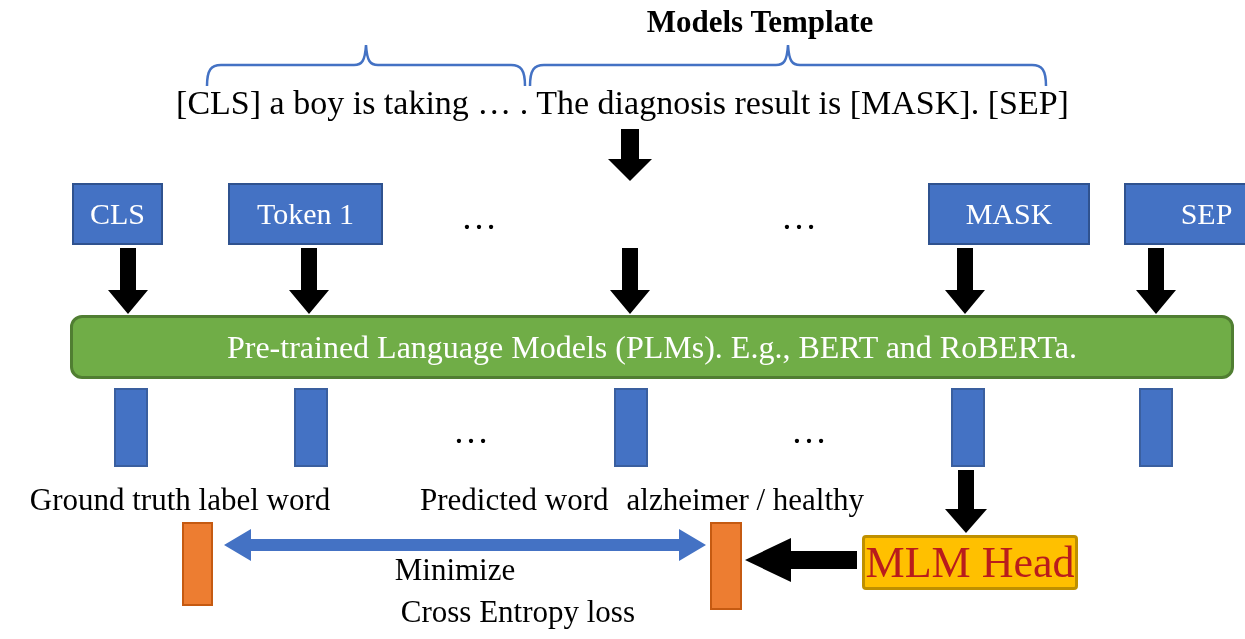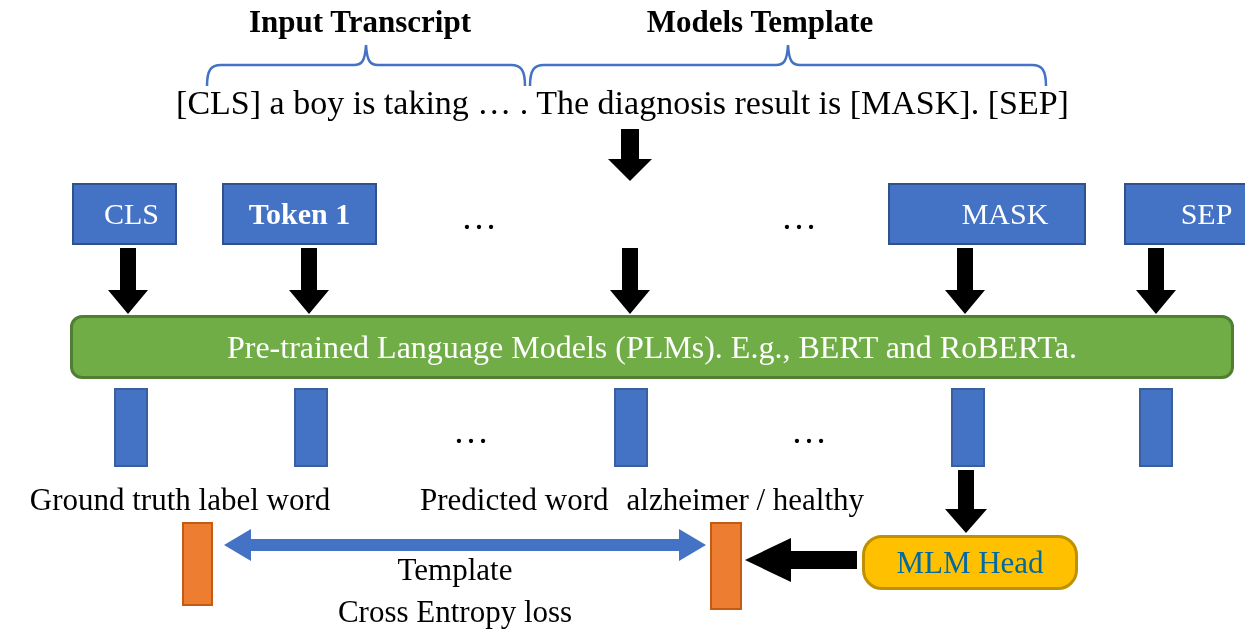--- a/index.html
+++ b/index.html
@@ -41,53 +41,52 @@
     background:#4472C4;border:2px solid #3A5F9F;
   }
   .orange-bar{
     background:#ED7D31;border:2px solid #C55A11;
   }
   .btm-label{
     font-size:31px;white-space:nowrap;
   }
   .mlm-head{
     left:862px;top:535px;width:210px;height:49px;
-    background:#FFC000;border:3px solid #BF9000;border-radius:20px;
-    color:#0369a1;font-size:31px;
+    background:#FFC000;border:3px solid #BF9000;border-radius:4px;
+    color:#b91c1c;font-size:44px;
     display:flex;align-items:center;justify-content:center;
     white-space:nowrap;
   }
   svg{display:block;}
 </style>
 </head>
 <body>
 
 <div id="figure">
 
-  <div class="abs hdr" style="left:210px;top:4px;width:300px;">Input Transcript</div>
   <div class="abs hdr" style="left:585px;top:4px;width:350px;">Models Template</div>
 
   <svg class="abs" style="left:205px;top:42px;" width="324" height="46">
     <path d="M2,44 C2,28 6,23 16,23 L149,23 C157,23 160,19 161,3 C162,19 165,23 173,23 L306,23 C316,23 320,28 320,44" fill="none" stroke="#4472C4" stroke-width="2.5"></path>
   </svg>
   <svg class="abs" style="left:528px;top:42px;" width="522" height="46">
     <path d="M2,44 C2,28 6,23 16,23 L248,23 C256,23 259,19 260,3 C261,19 264,23 272,23 L504,23 C514,23 518,28 518,44" fill="none" stroke="#4472C4" stroke-width="2.5"></path>
   </svg>
 
   <div class="abs sentence">[CLS] a boy is taking … . The diagnosis result is [MASK]. [SEP]</div>
 
   <svg class="abs" style="left:608px;top:129px;" width="44" height="52">
     <path d="M13,0 H31 V30 H44 L22,52 L0,30 H13 Z" fill="#000"></path>
   </svg>
 
-  <div class="abs token-box" style="left:72px;width:87px;padding-left:14px;">CLS</div>
-  <div class="abs token-box" style="left:222px;width:151px;font-weight:bold;">Token 1</div>
+  <div class="abs token-box" style="left:72px;width:87px;">CLS</div>
+  <div class="abs token-box" style="left:228px;width:151px;">Token 1</div>
   <div class="abs dots" style="left:450px;top:196px;">…</div>
   <div class="abs dots" style="left:770px;top:196px;">…</div>
-  <div class="abs token-box" style="left:888px;width:158px;padding-left:36px;">MASK</div>
+  <div class="abs token-box" style="left:928px;width:158px;">MASK</div>
   <div class="abs token-box" style="left:1124px;width:161px;">SEP</div>
 
   <svg class="abs" style="left:108px;top:248px;" width="40" height="66">
     <path d="M12,0 H28 V42 H40 L20,66 L0,42 H12 Z" fill="#000"></path>
     </svg>
   <svg class="abs" style="left:289px;top:248px;" width="40" height="66">
     <path d="M12,0 H28 V42 H40 L20,66 L0,42 H12 Z" fill="#000"></path>
     </svg>
   <svg class="abs" style="left:610px;top:248px;" width="40" height="66">
     <path d="M12,0 H28 V42 H40 L20,66 L0,42 H12 Z" fill="#000"></path>
@@ -118,22 +117,22 @@
     <span>Predicted word</span><span style="display:inline-block;width:18px;"></span><span>alzheimer / healthy</span>
   </div>
 
   <div class="abs orange-bar" style="left:182px;top:522px;width:27px;height:80px;"></div>
   <div class="abs orange-bar" style="left:710px;top:522px;width:28px;height:84px;"></div>
 
   <svg class="abs" style="left:224px;top:528px;" width="482" height="34">
     <path d="M0,17 L27,1 V11 H455 V1 L482,17 L455,33 V23 H27 V33 Z" fill="#4472C4"></path>
   </svg>
 
-  <div class="abs btm-label" style="left:305px;top:552px;width:300px;text-align:center;">Template</div>
-  <div class="abs btm-label" style="left:275px;top:594px;width:360px;text-align:center;">Cross Entropy loss</div>
+  <div class="abs btm-label" style="left:305px;top:552px;width:300px;text-align:center;">Minimize</div>
+  <div class="abs btm-label" style="left:275px;top:594px;width:360px;text-align:right;">Cross Entropy loss</div>
 
   <div class="abs mlm-head">MLM Head</div>
 
   <svg class="abs" style="left:745px;top:538px;" width="112" height="44">
     <path d="M112,13 H46 V0 L0,22 L46,44 V31 H112 Z" fill="#000"></path>
   </svg>
 
 </div>
 
 </body></html>

